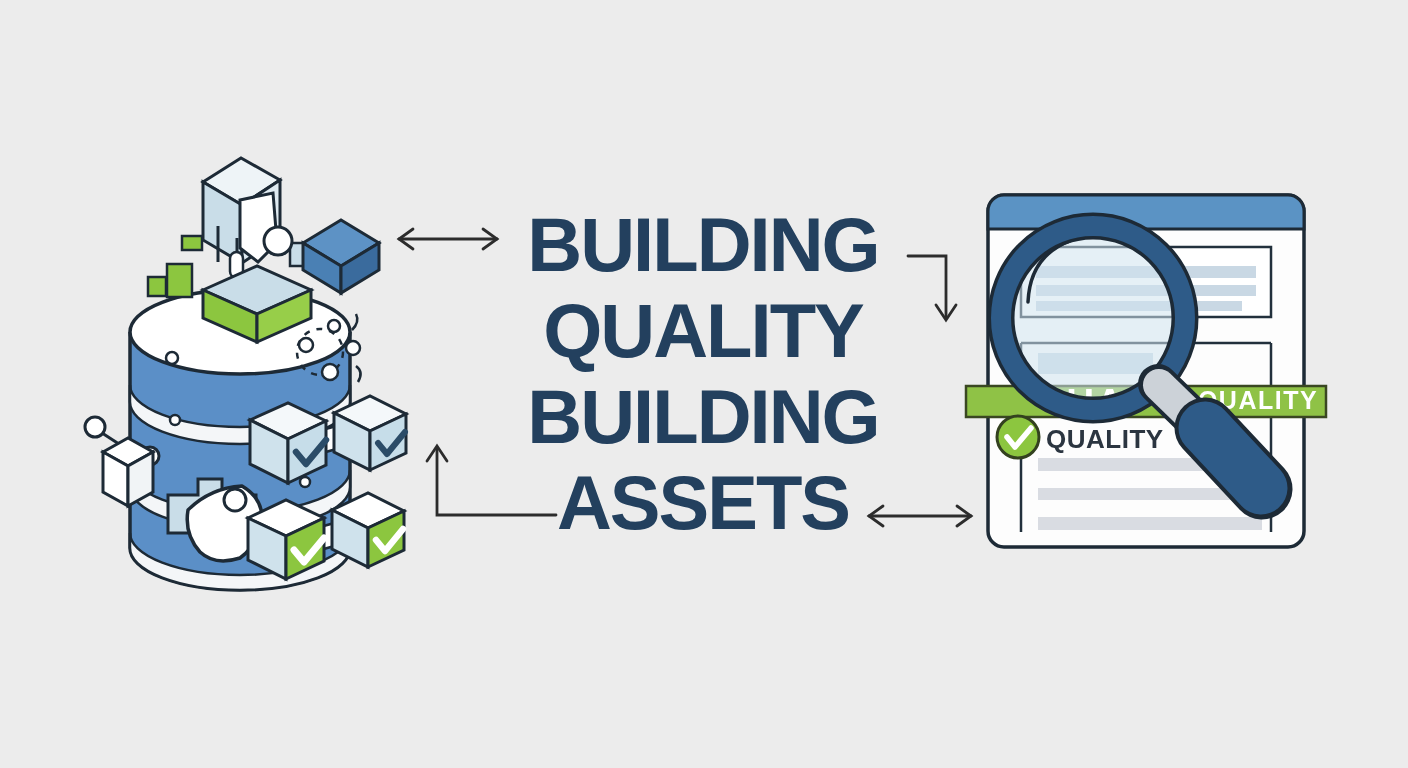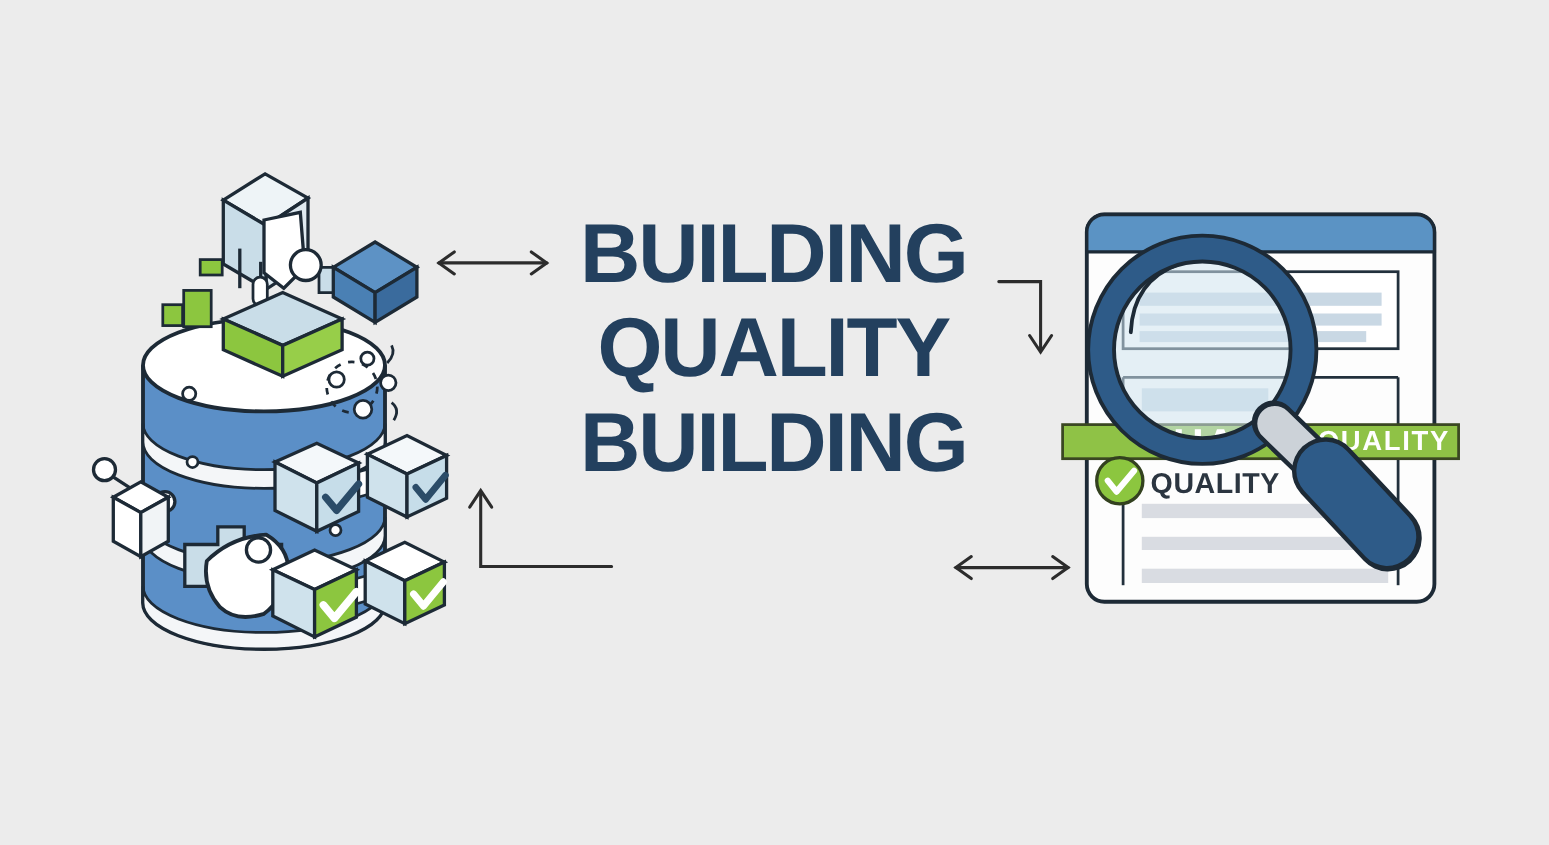--- a/index.html
+++ b/index.html
@@ -1,36 +1,37 @@
 <!DOCTYPE html>
 <html><head>
 <meta charset="utf-8">
 <style>
   html,body{margin:0;padding:0;}
   body{width:1408px;height:768px;overflow:hidden;background:#ececec;font-family:"Liberation Sans",sans-serif;}
   .canvas{position:relative;width:1408px;height:768px;background:#ececec;}
   .art{position:absolute;left:0;top:0;}
   .title-block{
-    position:absolute;left:498px;top:188px;width:410px;
+    position:absolute;left:498px;top:202px;width:410px;
     text-align:center;color:#23405e;font-weight:bold;
     font-size:76px;line-height:86px;letter-spacing:-2px;
     font-family:"Liberation Sans",sans-serif;
   }
   .title-line{white-space:nowrap;}
   svg text{font-family:"Liberation Sans",sans-serif;font-weight:bold;}
 </style>
 </head>
 <body>
 
 <div class="canvas">
 
   <div class="title-block">
     <div class="title-line">BUILDING</div>
     <div class="title-line">QUALITY</div>
     <div class="title-line">BUILDING</div>
+    <div class="title-line">ASSETS</div>
   </div>
 
   <svg class="art" width="1408" height="768" viewBox="0 0 1408 768">
     <defs>
       <clipPath id="lensClip">
           <circle cx="1093" cy="318" r="82"></circle>
         </clipPath>
     </defs>
 
     <g>

